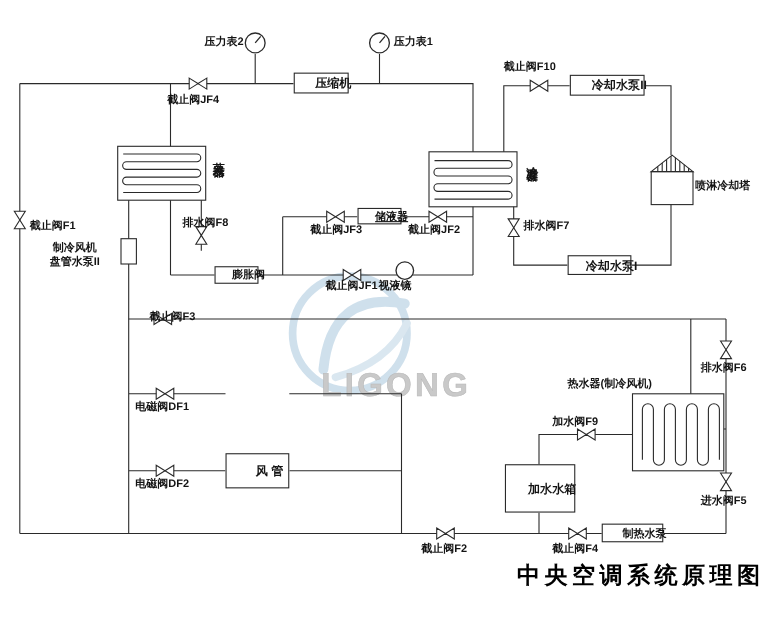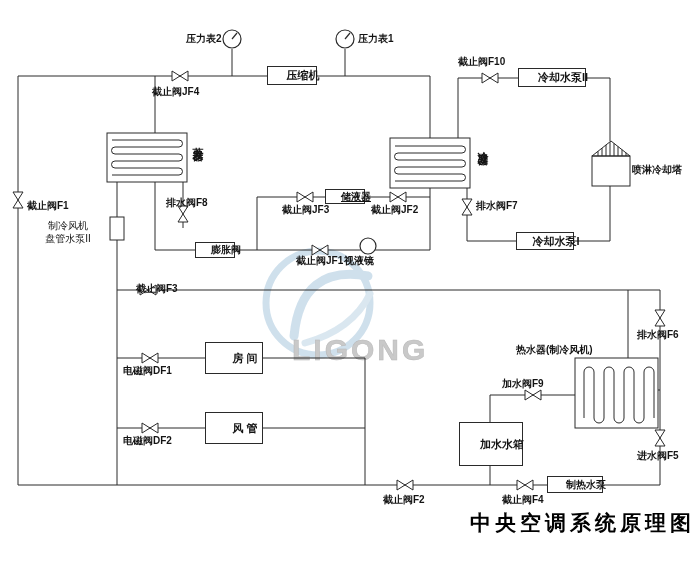--- a/index.html
+++ b/index.html
@@ -6,21 +6,21 @@
   .canvas{position:relative;width:695px;height:563px;background:#ffffff;
           font-family:"Liberation Sans",sans-serif;color:#111;overflow:hidden;}
   .canvas svg{position:absolute;left:0;top:0;}
   .lbl{position:absolute;font-size:10px;font-weight:bold;white-space:nowrap;line-height:1.2;color:#141414;text-align:center;}
   .vlbl{position:absolute;font-size:11px;font-weight:bold;writing-mode:vertical-rl;
         text-orientation:upright;letter-spacing:2px;color:#141414;}
   .box{position:absolute;border:1px solid #2a2a2a;background:#fff;display:flex;
        align-items:center;justify-content:center;font-size:11px;font-weight:bold;
        text-align:center;color:#141414;box-sizing:border-box;white-space:nowrap;padding-left:22px;}
   .box.small{font-size:10px;}
-  .two-line{position:absolute;font-size:10px;font-weight:normal;text-align:center;line-height:1.25;color:#141414;}
+  .two-line{position:absolute;font-size:10px;font-weight:bold;text-align:center;line-height:1.25;color:#141414;}
   .title{position:absolute;left:0;right:0;top:509px;text-align:right;font-size:21px;
          font-weight:bold;letter-spacing:4px;font-family:"Liberation Serif",serif;color:#000;}
 </style>
 </head>
 <body>
 
 <div class="canvas">
 
   <svg width="695" height="563" viewBox="0 0 695 563">
 
@@ -91,21 +91,20 @@
       <path d="M655,310 L660,318 L665,310 Z M655,326 L660,318 L665,326 Z"></path>
       <path d="M655,430 L660,438 L665,430 Z M655,446 L660,438 L665,446 Z"></path>
     </g>
   </svg>
 
   <div class="box" style="left:267px;top:66px;width:50px;height:19px;">压缩机</div>
   <div class="box" style="left:518px;top:68px;width:68px;height:19px;">冷却水泵II</div>
   <div class="box" style="left:516px;top:232px;width:58px;height:18px;">冷却水泵I</div>
   <div class="box small" style="left:325px;top:189px;width:40px;height:15px;text-decoration:underline;">储液器</div>
   <div class="box small" style="left:195px;top:242px;width:40px;height:16px;">膨胀阀</div>
-  <div class="box" style="left:205px;top:342px;width:58px;height:32px;">房 间</div>
   <div class="box" style="left:205px;top:412px;width:58px;height:32px;">风 管</div>
   <div class="box" style="left:459px;top:422px;width:64px;height:44px;">加水水箱</div>
   <div class="box small" style="left:547px;top:476px;width:56px;height:17px;">制热水泵</div>
 
   <div class="vlbl" style="left:190px;top:138px;">蒸发器</div>
   <div class="vlbl" style="left:475px;top:142px;">冷凝器</div>
 
   <div class="lbl" style="left:186px;top:33px;">压力表2</div>
   <div class="lbl" style="left:358px;top:33px;">压力表1</div>
   <div class="lbl" style="left:152px;top:86px;">截止阀JF4</div>

